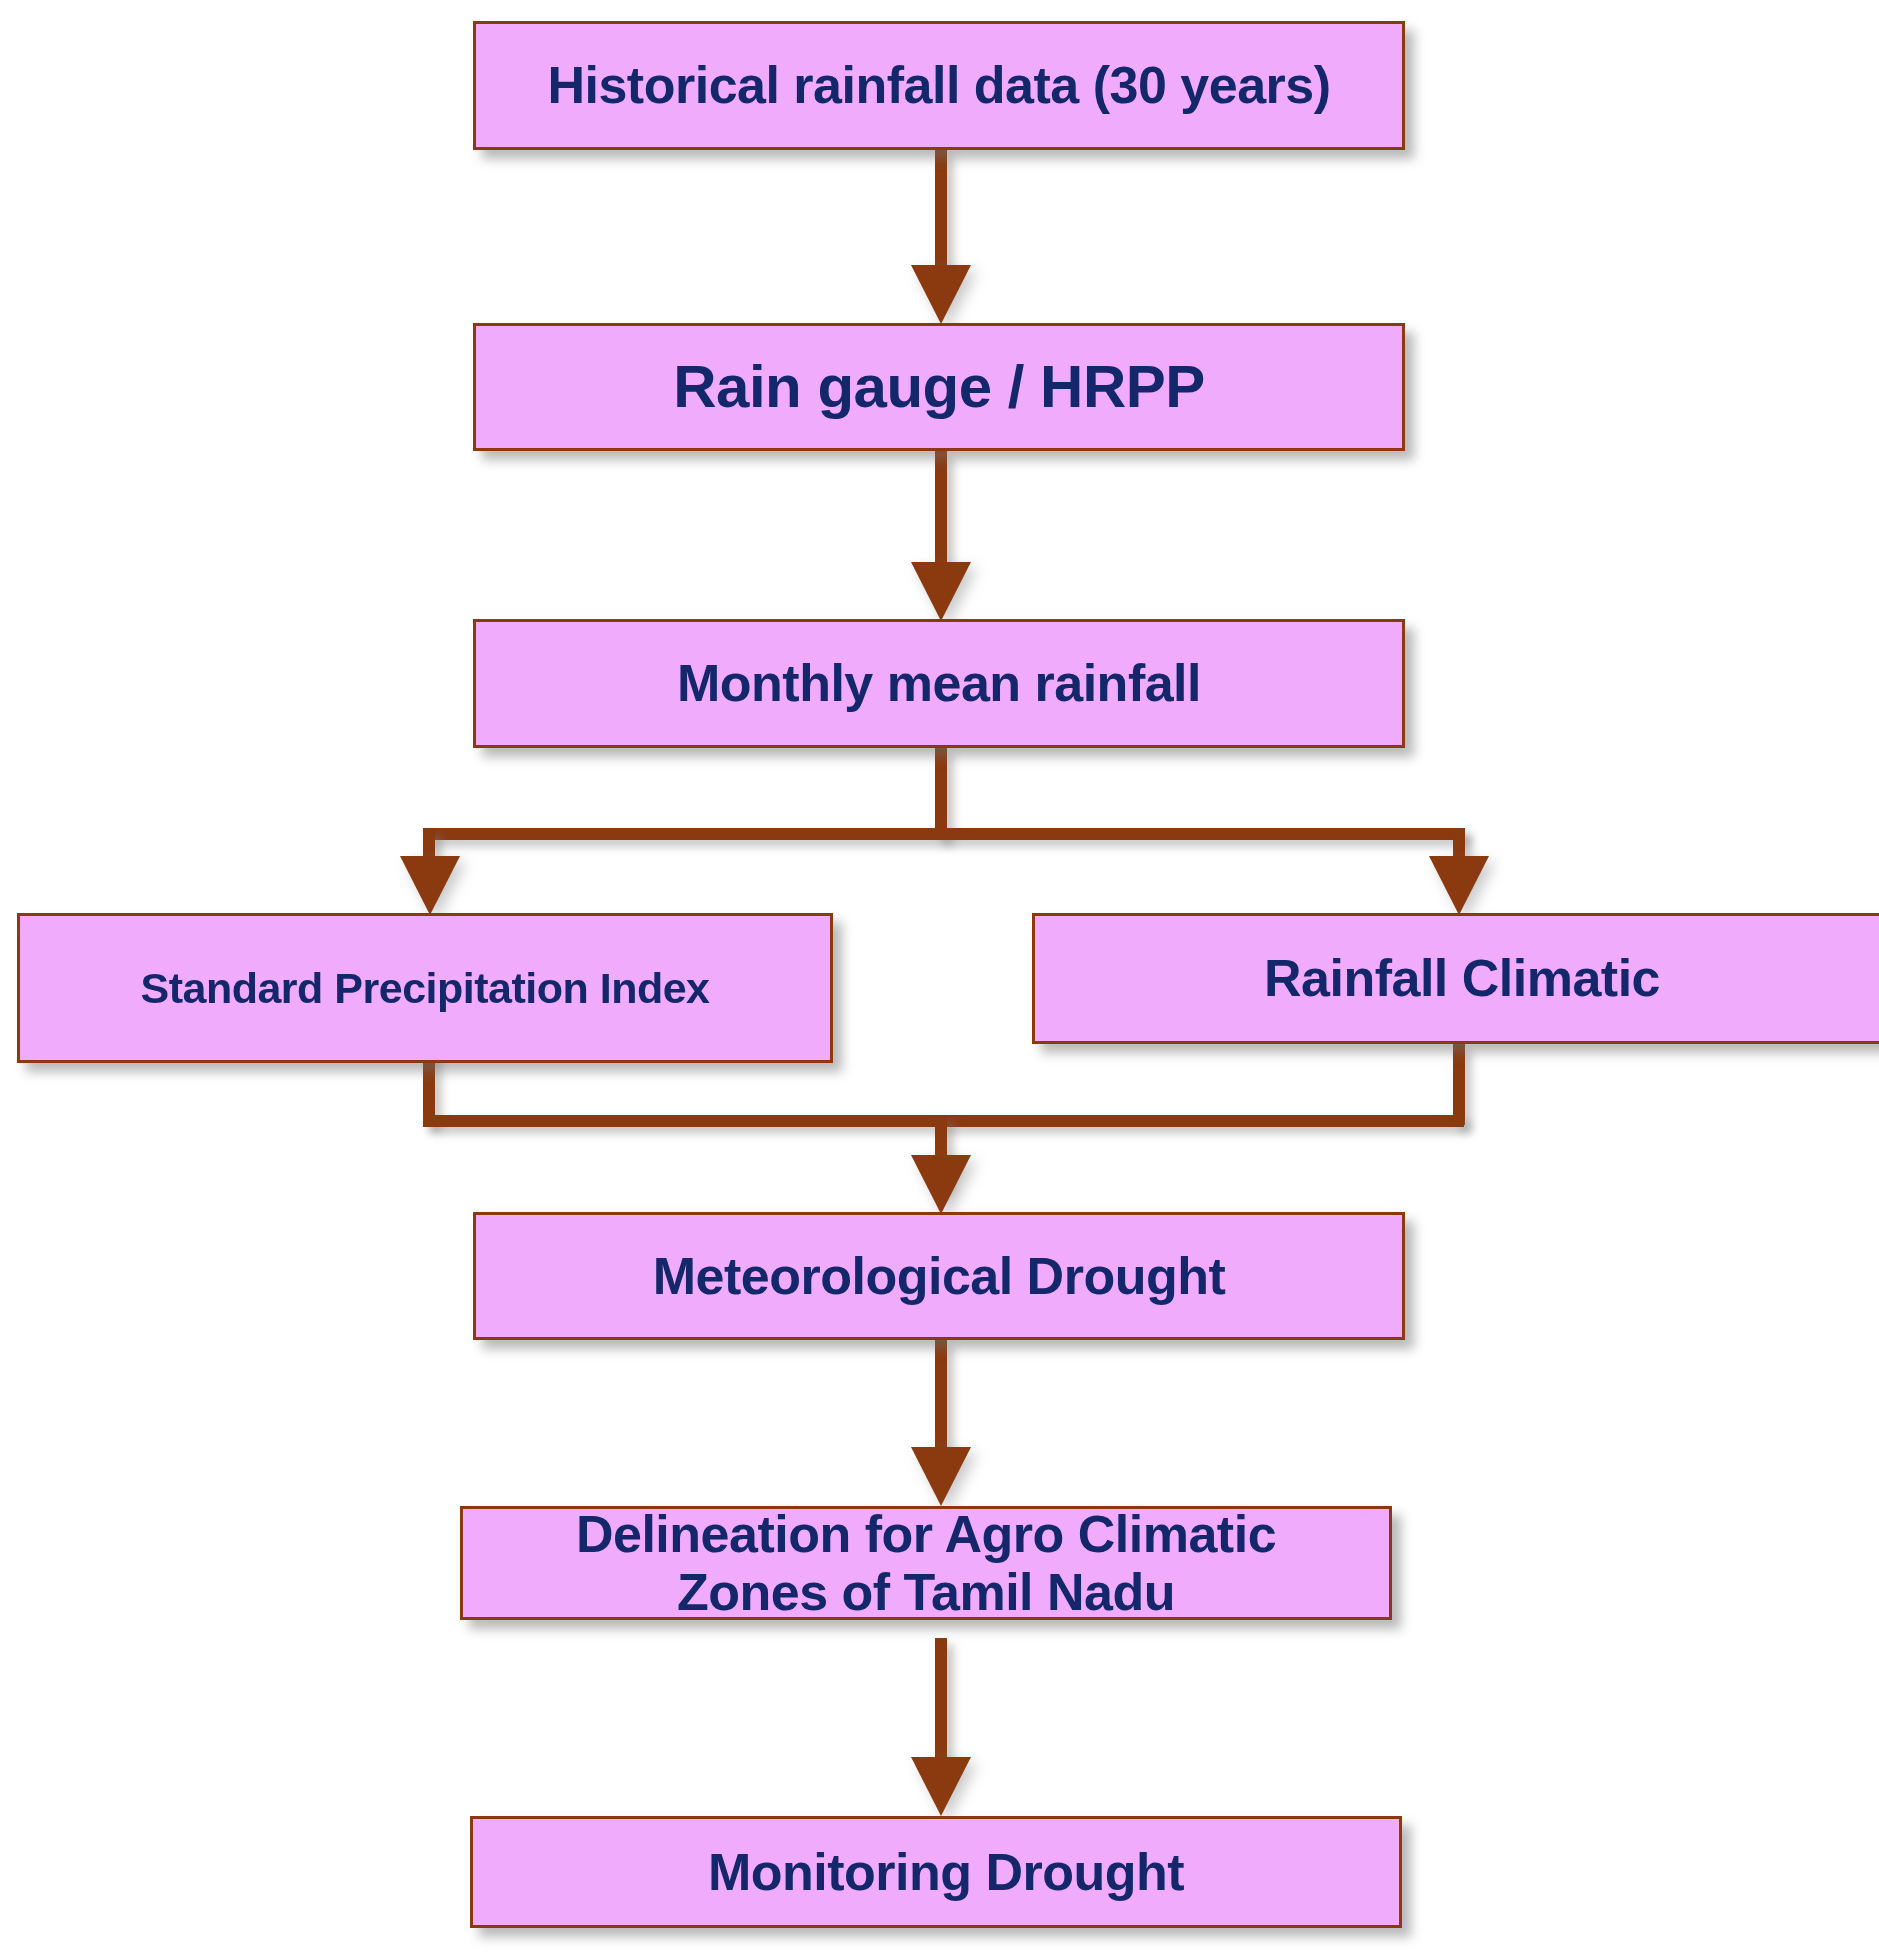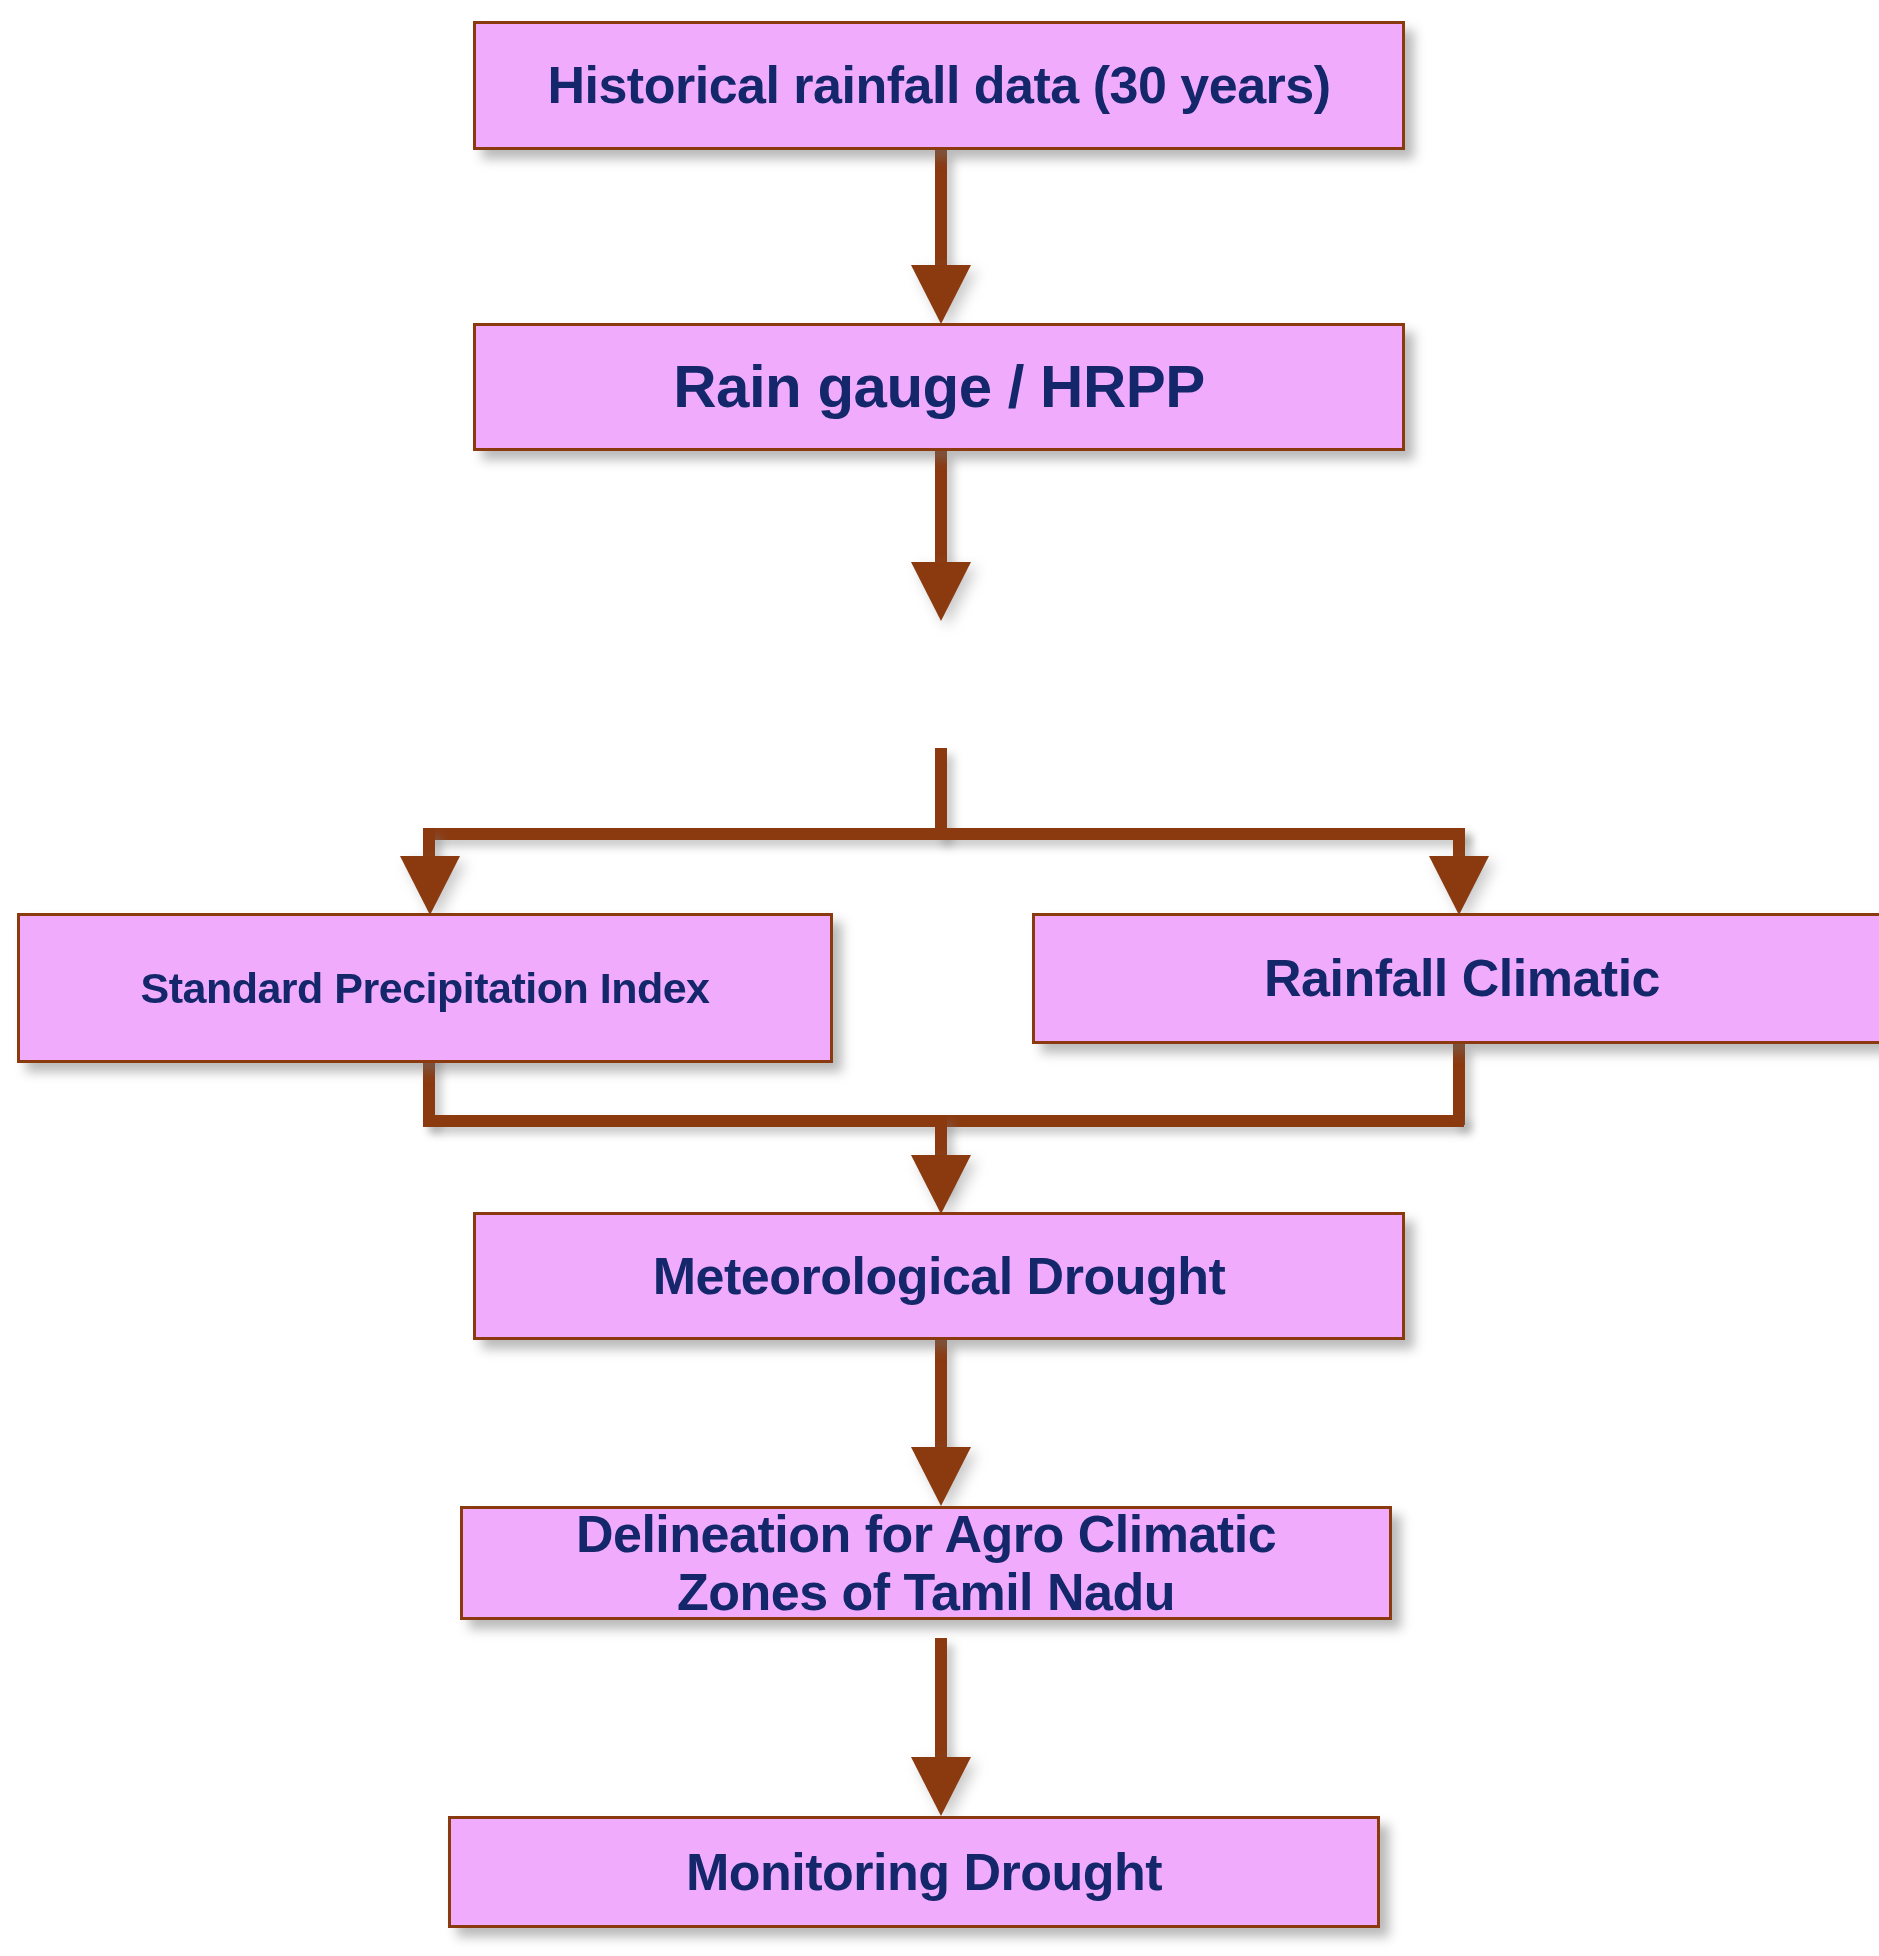--- a/index.html
+++ b/index.html
@@ -95,36 +95,39 @@
   <div class="arrowhead" style="left:911px; top:1757px;"></div>
 
   <div class="node" style="left:473px; top:21px; width:932px; height:129px; font-size:52px;">
     <span class="label">Historical rainfall data (30 years)</span>
   </div>
 
   <div class="node" style="left:473px; top:323px; width:932px; height:128px; font-size:60px;">
     <span class="label">Rain gauge / HRPP</span>
   </div>
 
+  <div class="node" style="left:473px; top:619px; width:932px; height:129px; font-size:52px;">
+    <span class="label">Monthly mean rainfall</span>
+  </div>
 
   <div class="node" style="left:17px; top:913px; width:816px; height:150px; font-size:43px;">
     <span class="label">Standard Precipitation Index</span>
   </div>
 
   <div class="node" style="left:1032px; top:913px; width:860px; height:131px; font-size:52px;">
     <span class="label">Rainfall Climatic</span>
   </div>
 
   <div class="node" style="left:473px; top:1212px; width:932px; height:128px; font-size:52px;">
     <span class="label">Meteorological Drought</span>
   </div>
 
   <div class="node" style="left:460px; top:1506px; width:932px; height:114px; font-size:52px;">
     <span class="label">Delineation for Agro Climatic
 Zones of Tamil Nadu</span>
   </div>
 
-  <div class="node" style="left:448px; top:1816px; width:932px; height:112px; font-size:52px;padding-left:20px;">
+  <div class="node" style="left:470px; top:1816px; width:932px; height:112px; font-size:52px;padding-left:20px;">
     <span class="label">Monitoring Drought</span>
   </div>
 
 </div>
 
 
 </body></html>

